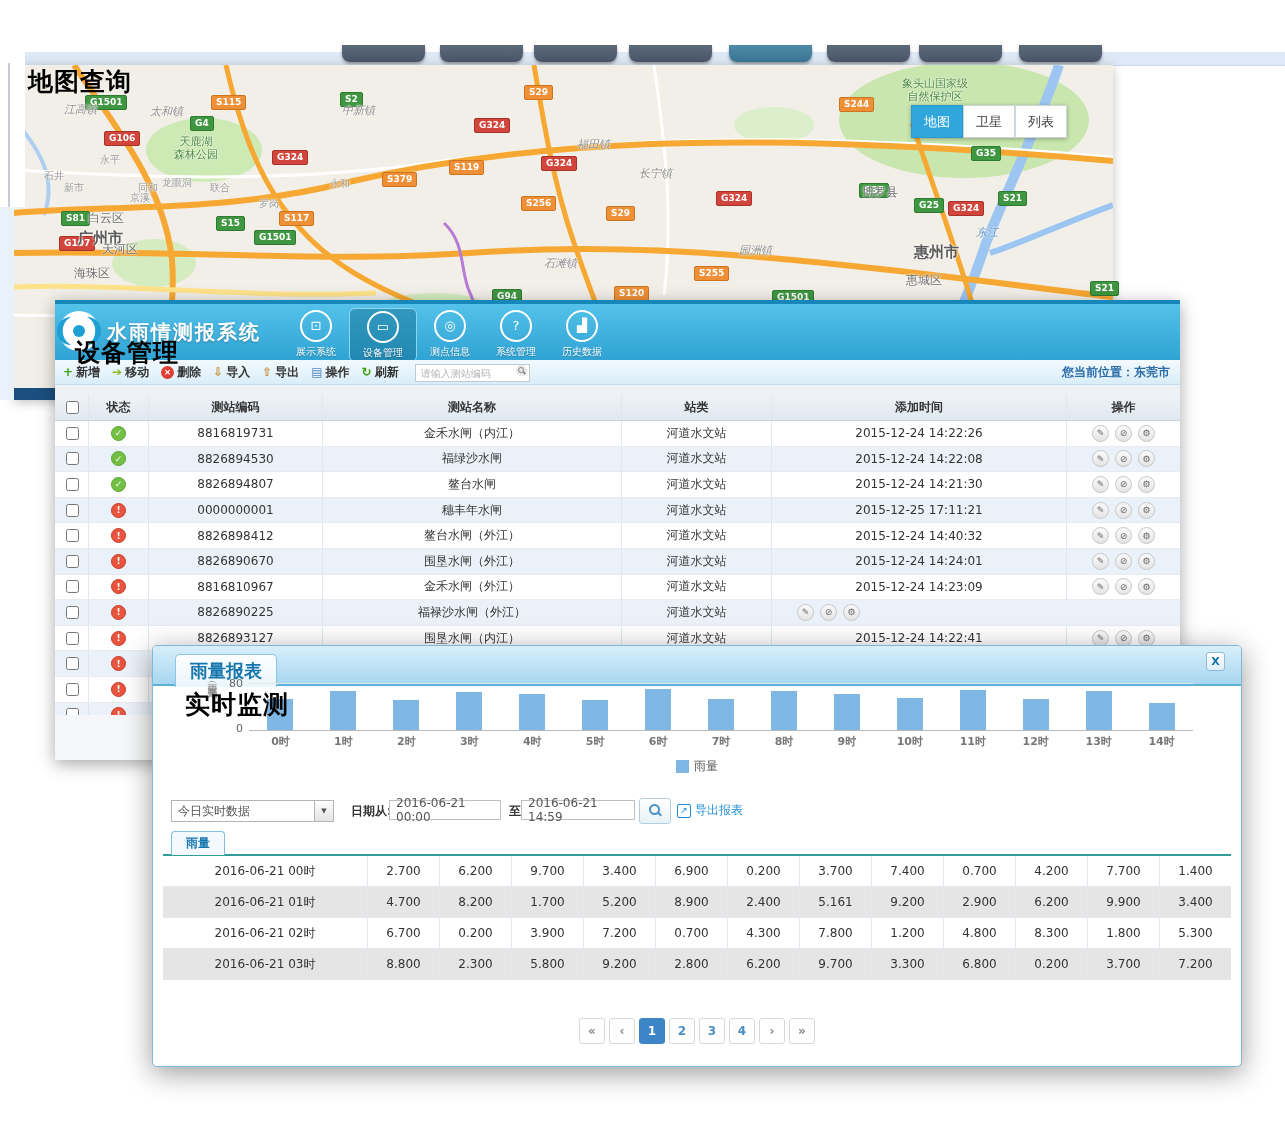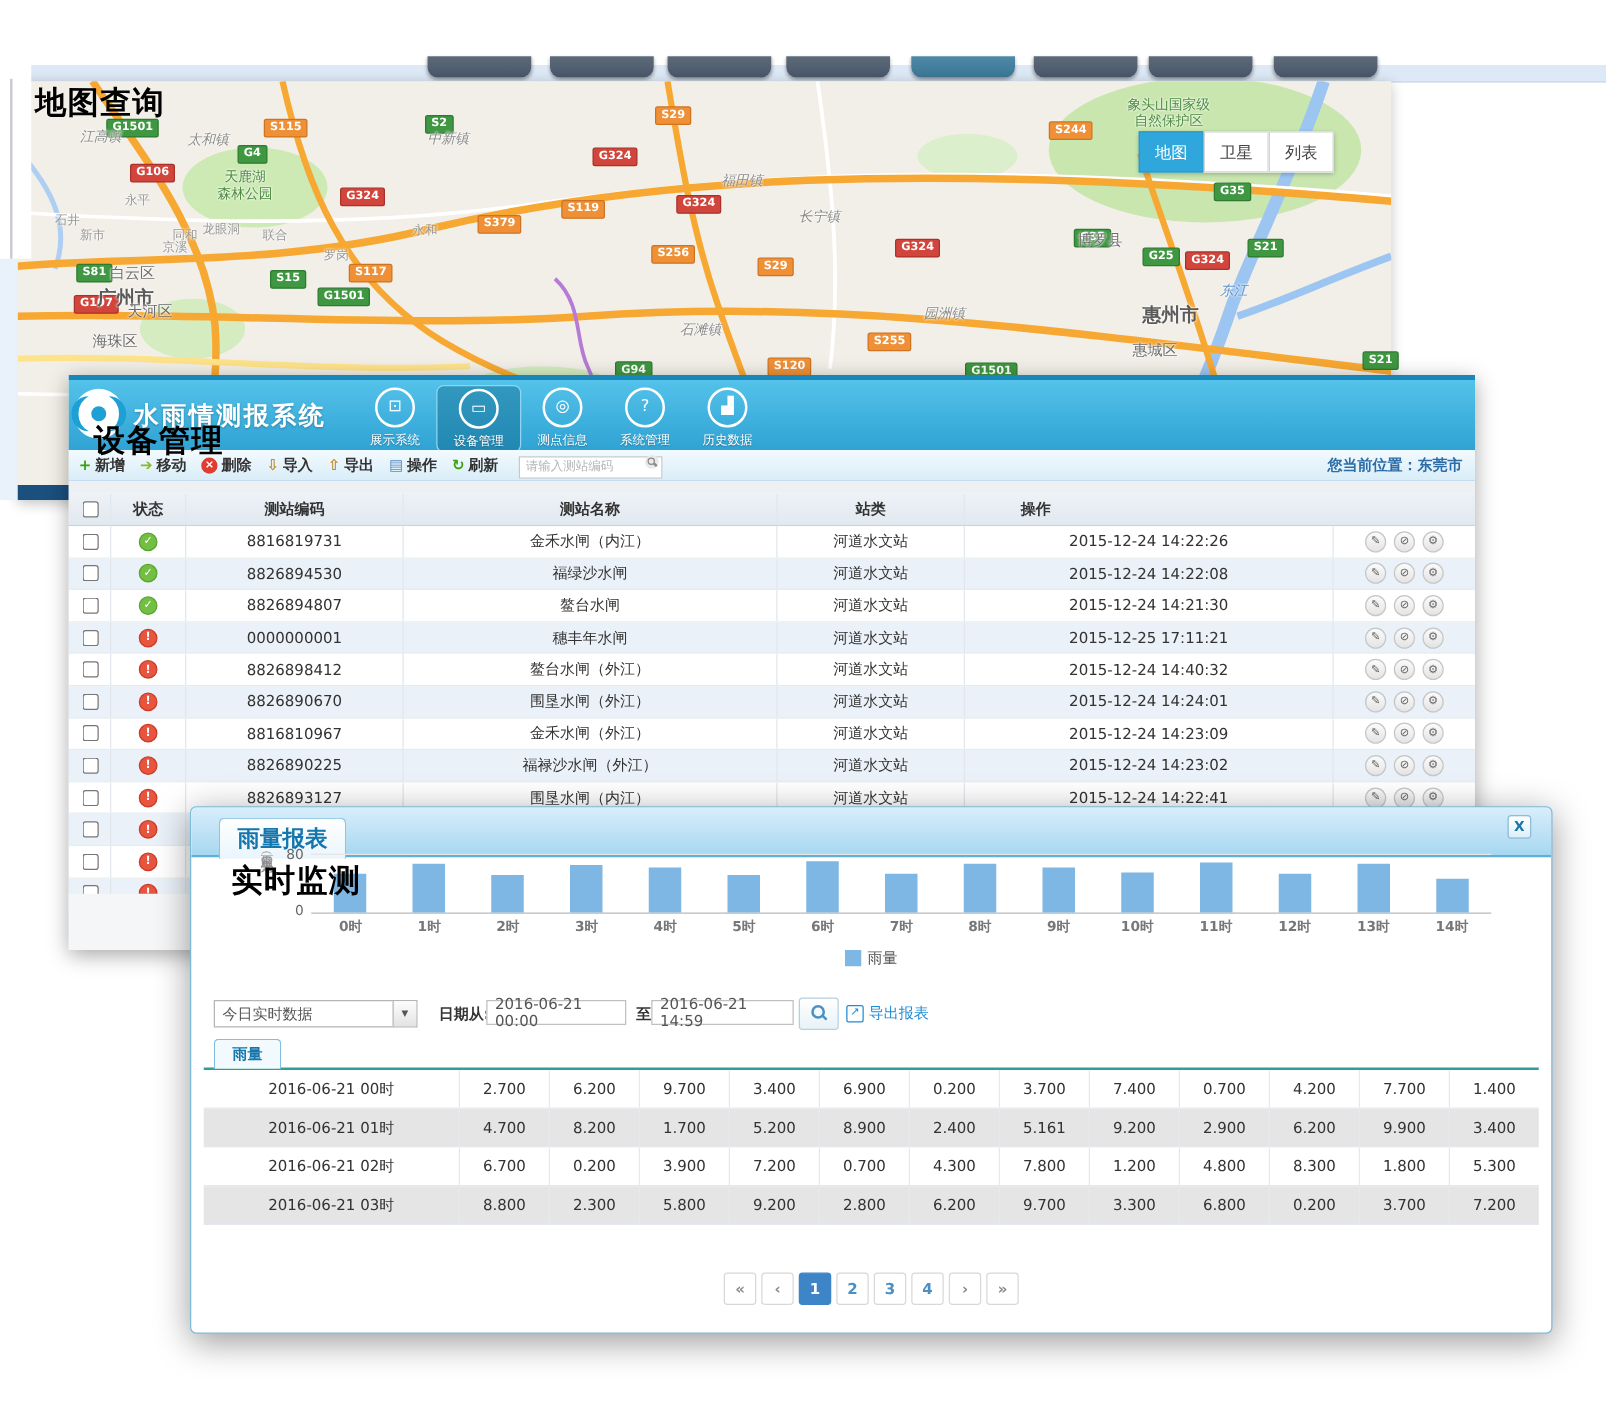--- a/index.html
+++ b/index.html
@@ -308,20 +308,21 @@
     <div class="dev-gap"></div>
     <div class="dev-table" id="dev-table">
         <div class="drow head">
           <div class="dcell" style="flex: 0 0 34px;">
             <input type="checkbox" style="">
           </div>
           <div class="dcell" style="flex: 0 0 60px;">状态</div>
           <div class="dcell" style="flex: 0 0 174px;">测站编码</div>
           <div class="dcell" style="flex: 0 0 299px;">测站名称</div>
           <div class="dcell" style="flex: 0 0 150px;">站类</div>
+          <div class="dcell" style="flex: 0 0 295px;">添加时间</div>
           <div class="dcell" style="flex: 0 0 113px;">操作</div>
         </div>
         <div class="drow">
           <div class="dcell" style="flex: 0 0 34px;">
             <input type="checkbox" style="">
           </div>
           <div class="dcell" style="flex: 0 0 60px;">
             <span class="st-ico ok">✓</span>
           </div>
           <div class="dcell" style="flex: 0 0 174px;">8816819731</div>
@@ -439,21 +440,20 @@
         <div class="drow alt">
           <div class="dcell" style="flex: 0 0 34px;">
             <input type="checkbox" style="">
           </div>
           <div class="dcell" style="flex: 0 0 60px;">
             <span class="st-ico err">!</span>
           </div>
           <div class="dcell" style="flex: 0 0 174px;">8826890225</div>
           <div class="dcell" style="flex: 0 0 299px;">福禄沙水闸（外江）</div>
           <div class="dcell" style="flex: 0 0 150px;">河道水文站</div>
-          <div class="dcell" style="flex: 0 0 295px;">2015-12-24 14:23:02</div>
           <div class="dcell" style="flex: 0 0 113px;">
             <span class="act-btn">✎</span>
             <span class="act-btn">⊘</span>
             <span class="act-btn">⚙</span>
           </div>
         </div>
         <div class="drow">
           <div class="dcell" style="flex: 0 0 34px;">
             <input type="checkbox" style="">
           </div>

